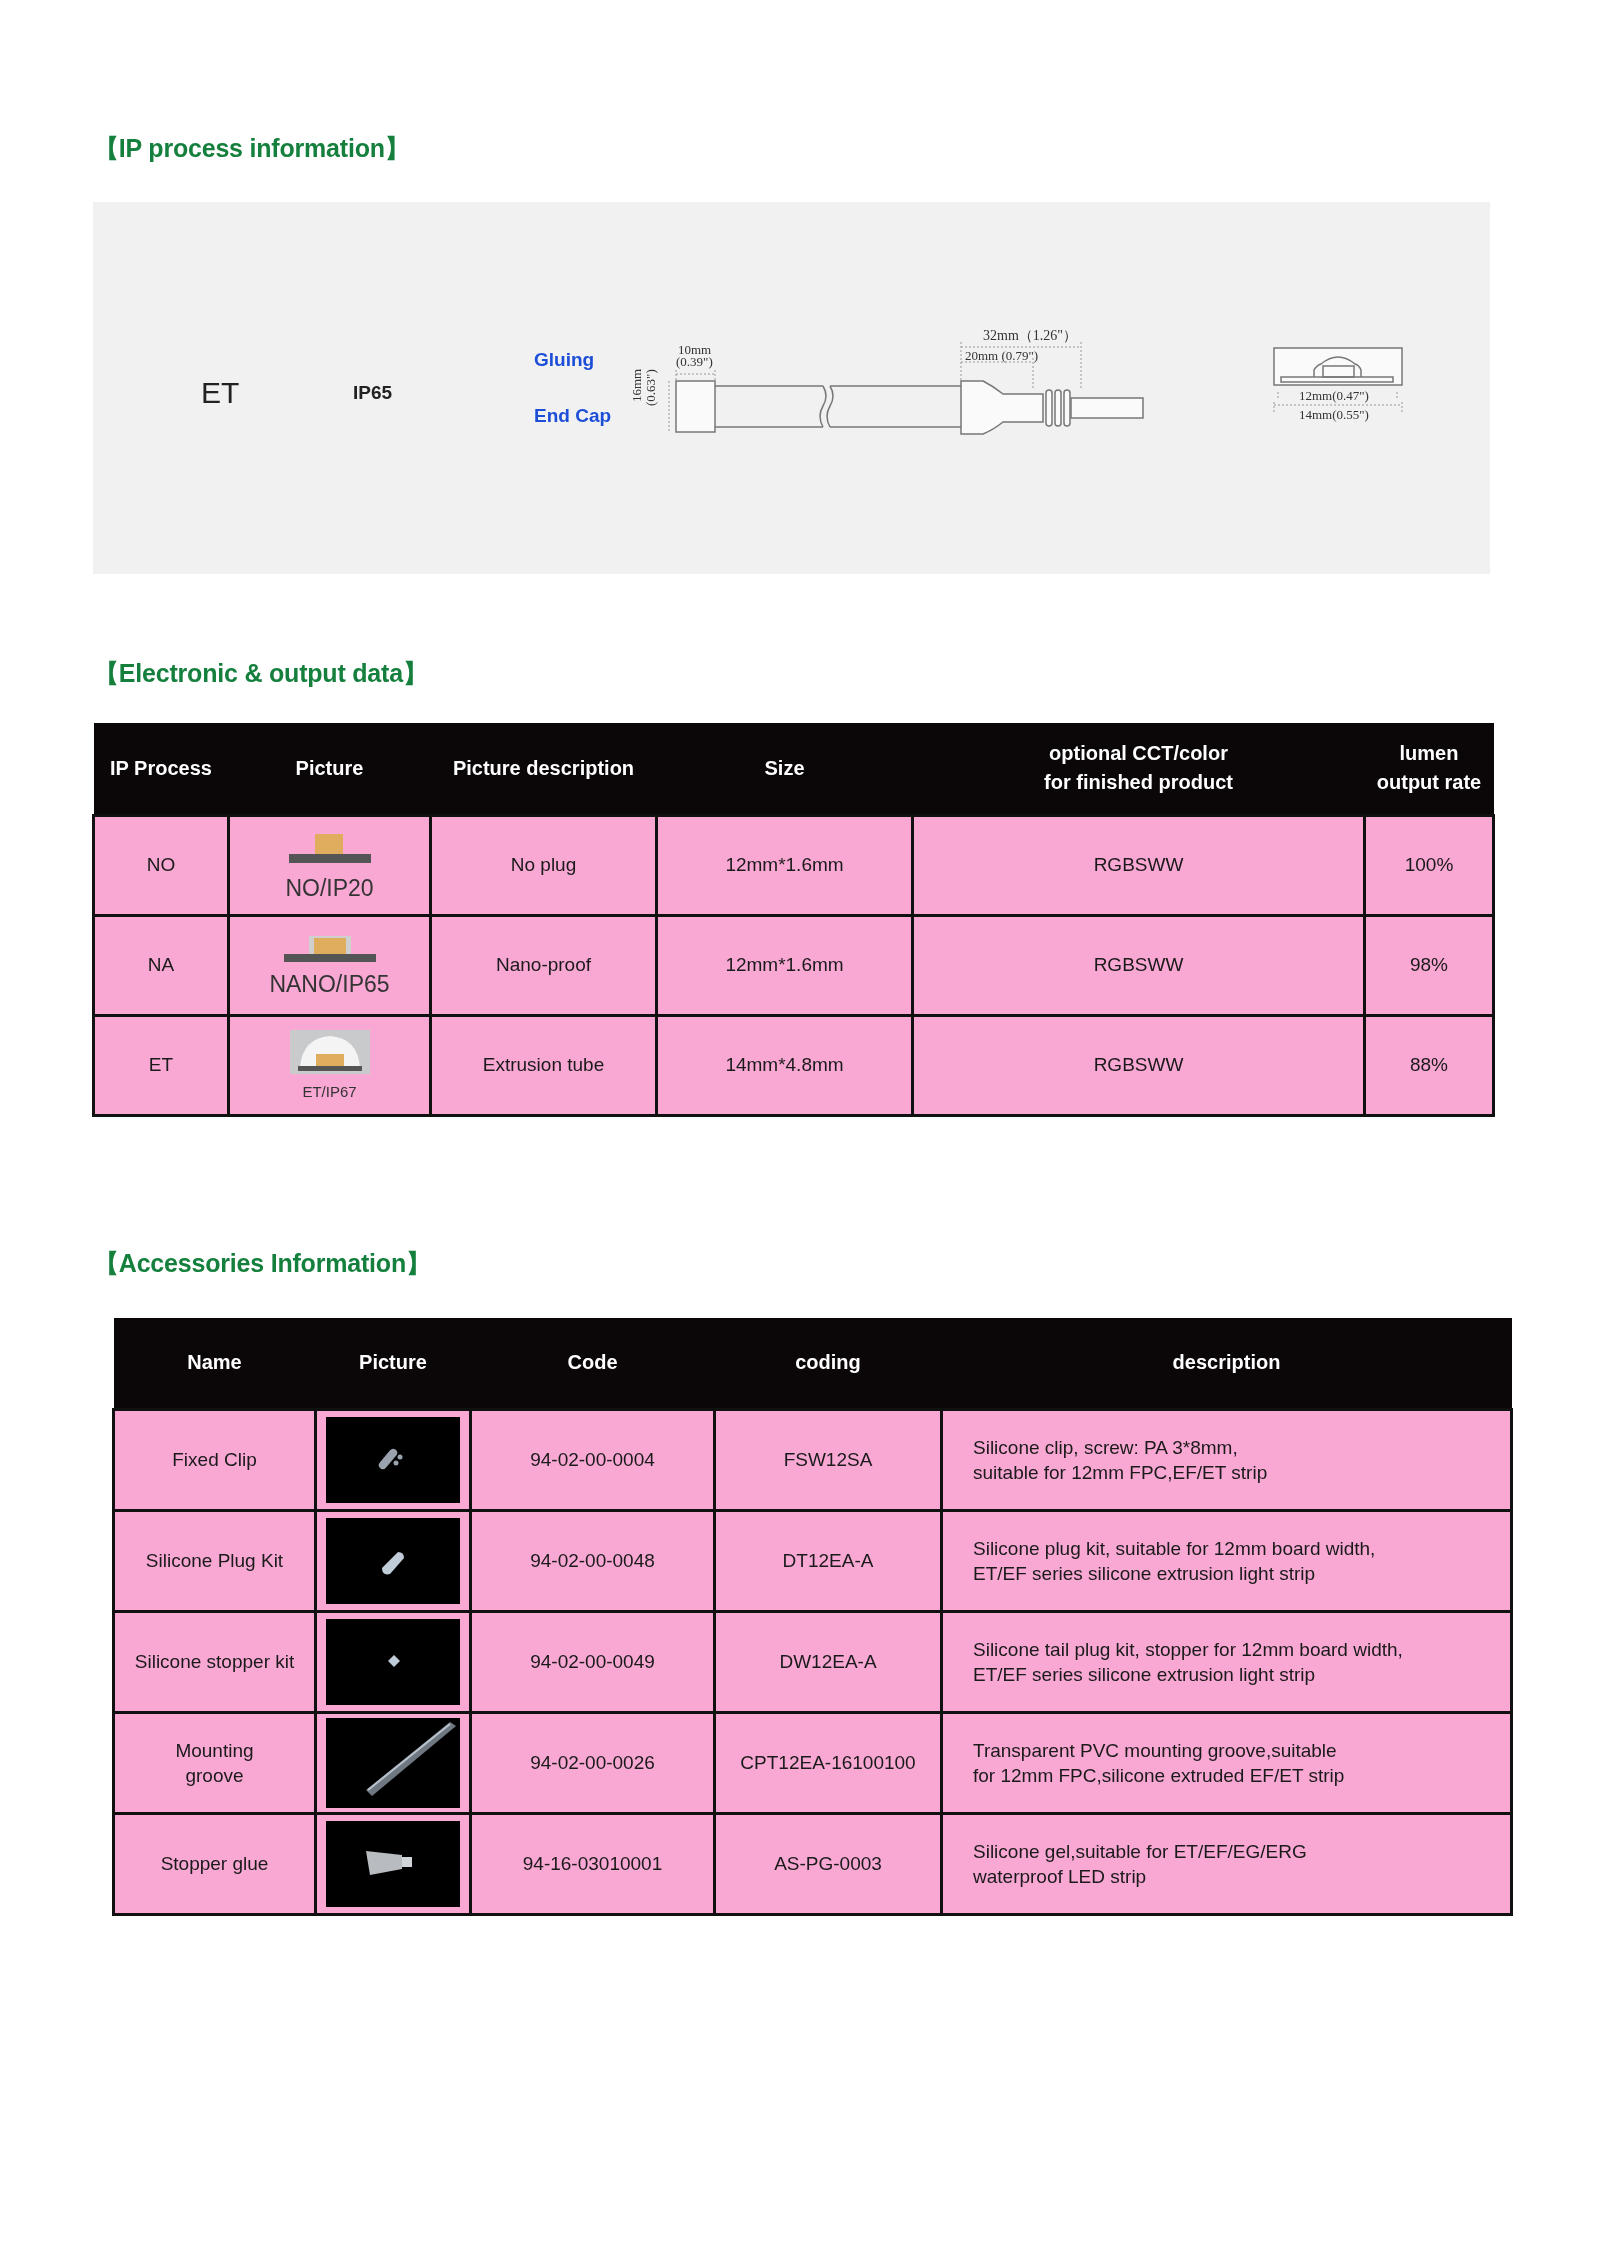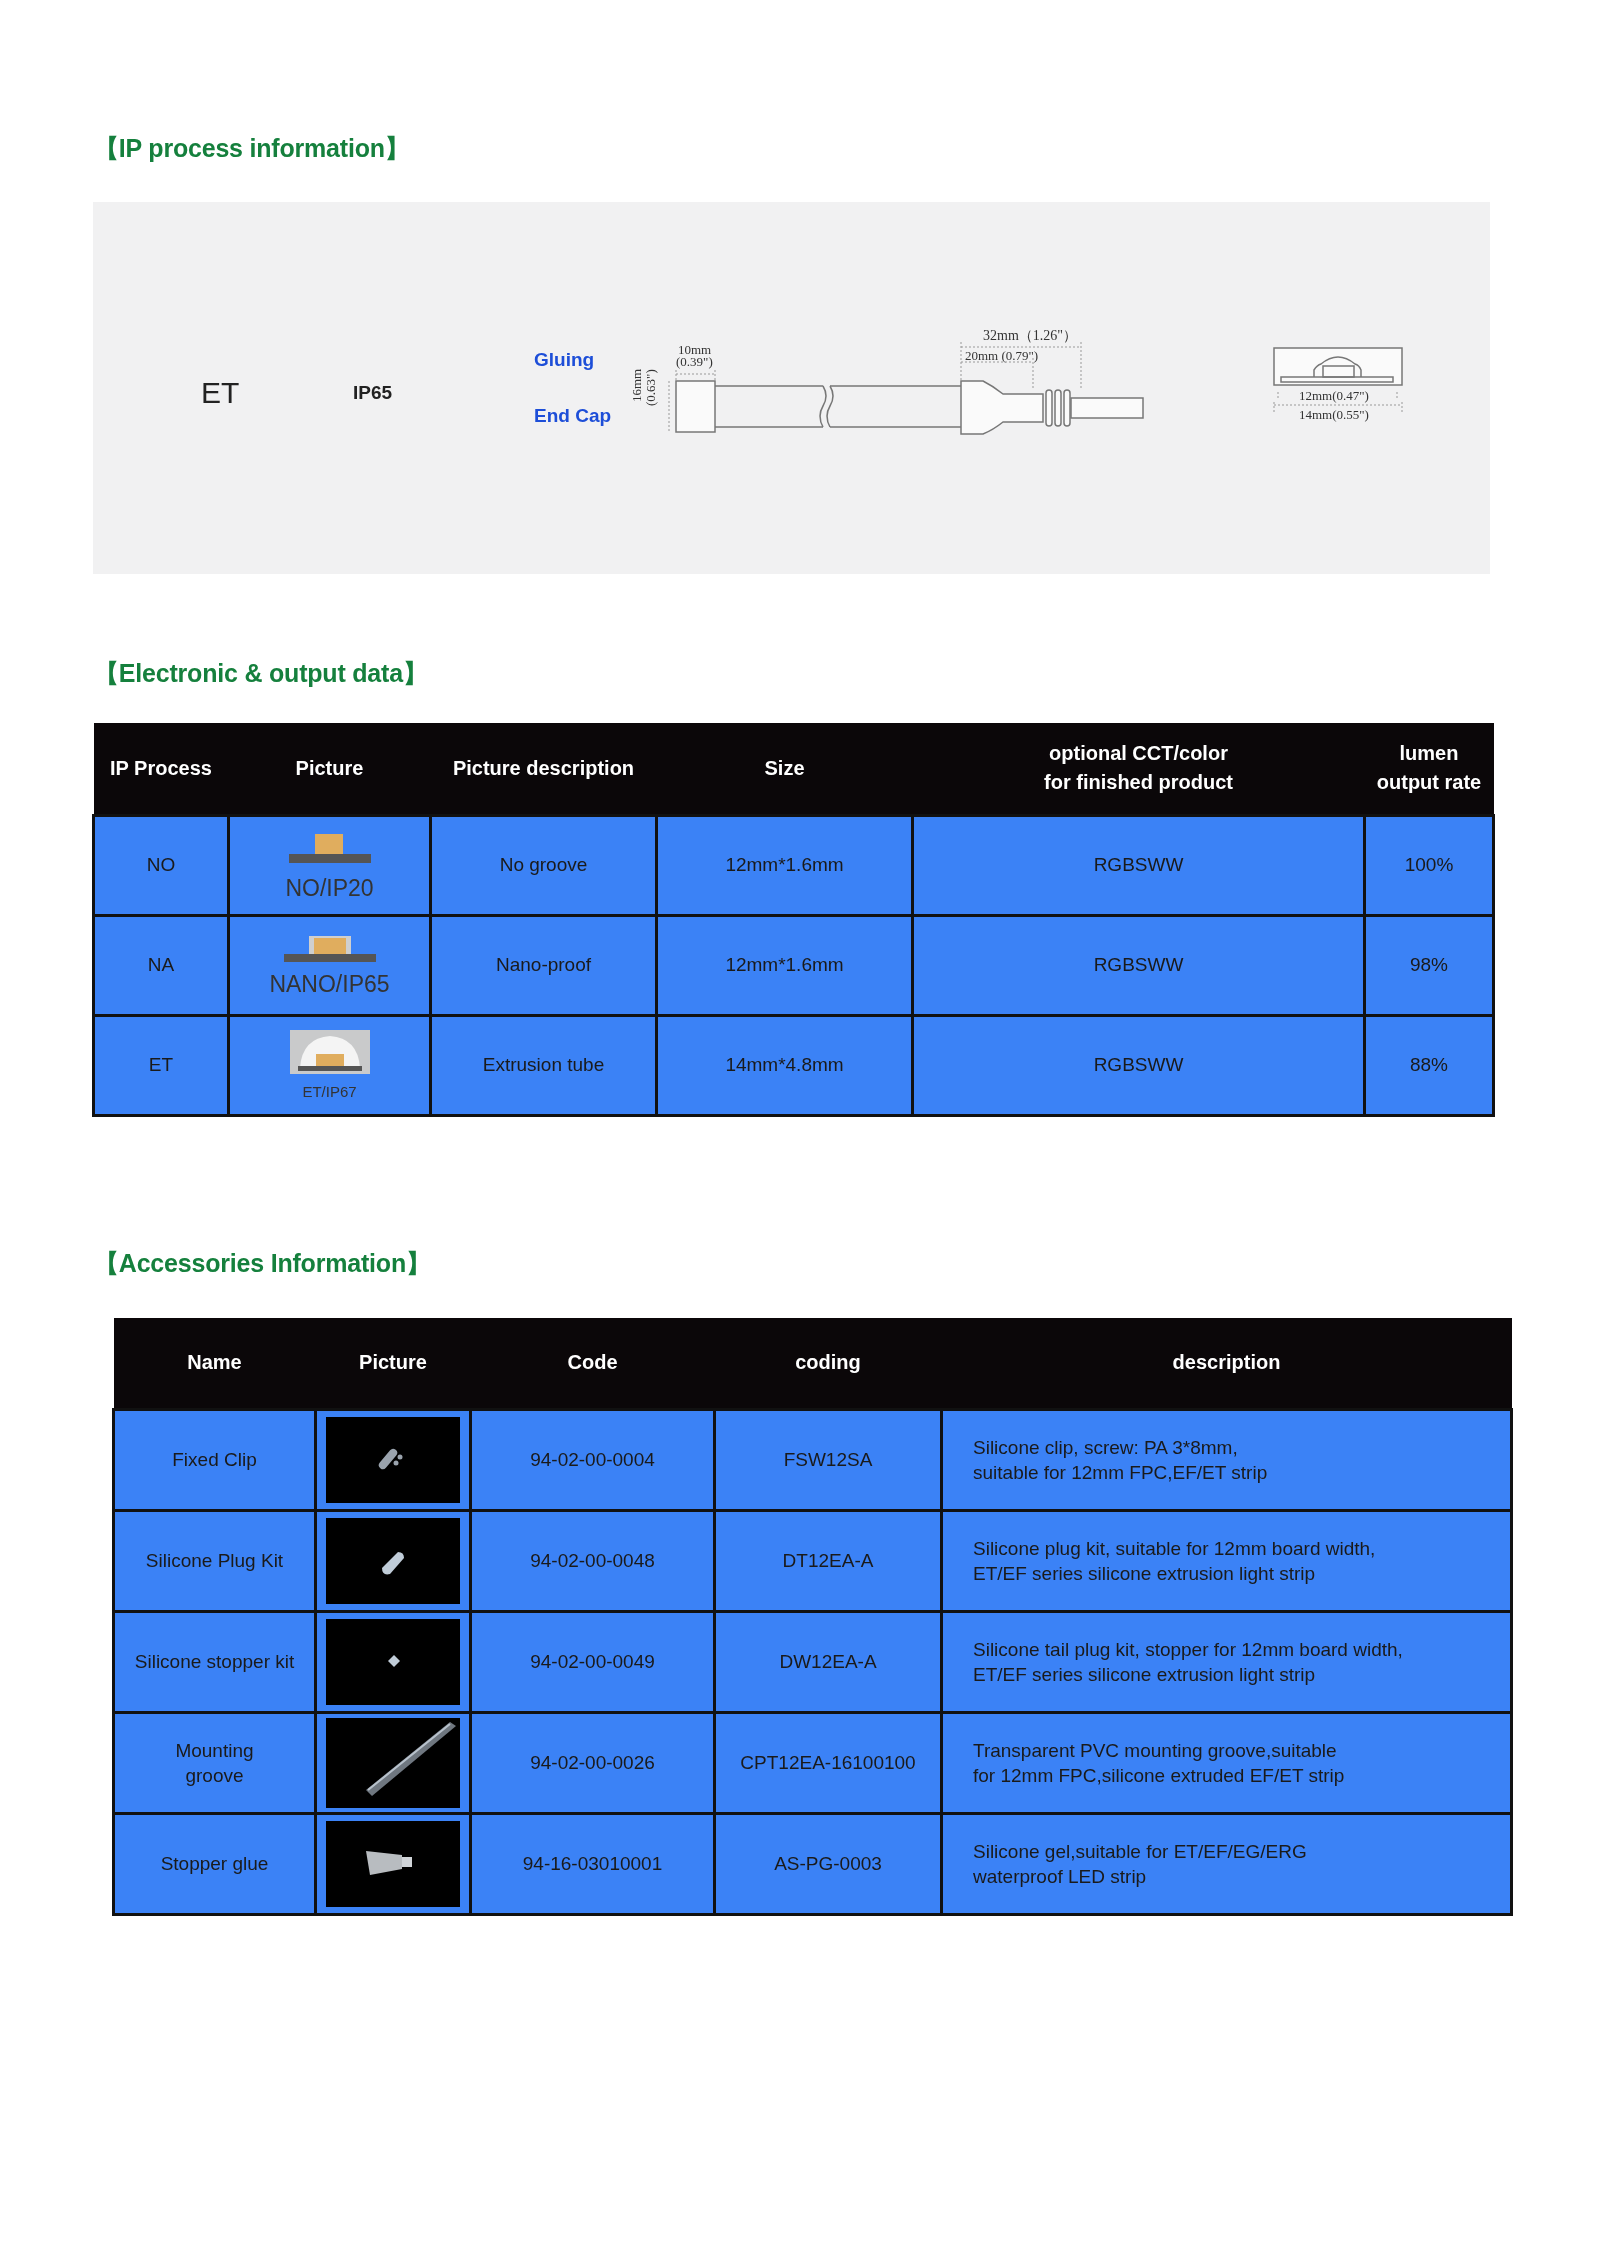--- a/index.html
+++ b/index.html
@@ -11,21 +11,21 @@
   .ip-panel { position:absolute; left:93px; top:202px; width:1397px; height:372px; background:#f1f1f2; }
   .ip-panel .ip-code { position:absolute; left:108px; top:174px; font-size:30px; color:#222; }
   .ip-panel .ip-rating { position:absolute; left:260px; top:180px; font-size:19px; font-weight:bold; color:#222; }
   .ip-panel .lbl { position:absolute; font-size:19px; font-weight:bold; color:#1d4ed8; }
   .ip-panel .dim { position:absolute; font-family:"Liberation Serif", serif; font-size:13px; color:#333; line-height:14px; }
   .ip-panel svg { position:absolute; left:0; top:0; }
 
   
   table { border-collapse:collapse; position:absolute; table-layout:fixed;padding-left:44px; }
   th { background:#0b0709; color:#fff; font-weight:bold; font-size:20px; text-align:center; padding:0; line-height:29px; }
-  td { border:3px solid #111; text-align:center; font-size:19px; color:#1a1a1a; padding:0; background:#3b82f6; }
+  td { border:3px solid #111; text-align:center; font-size:19px; color:#1a1a1a; padding:0; background:#f9a8d4; }
   .elec { left:92px; top:723px; width:1390px; }
   .elec thead tr { height:92px; }
   .elec tbody tr { height:100px; }
   .acc { left:112px; top:1318px; width:1398px;border-radius:29px; }
   .acc thead tr { height:91px; }
   .acc tbody tr { height:101px; }
   .acc td.desc { text-align:left; padding-left:30px; line-height:25px; }
   .acc td.name { line-height:25px; }
 
   .pic { display:inline-block; position:relative; }
@@ -121,21 +121,21 @@
       <td>NO</td>
       <td>
         <div class="pic">
           <svg width="90" height="40">
             <rect x="30" y="6" width="28" height="20" fill="#e0ad5e"></rect>
             <rect x="4" y="26" width="82" height="9" fill="#555"></rect>
           </svg>
           <span class="pic-label">NO/IP20</span>
         </div>
       </td>
-      <td>No groove</td>
+      <td>No plug</td>
       <td>12mm*1.6mm</td>
       <td>RGBSWW</td>
       <td>100%</td>
     </tr>
     <tr>
       <td>NA</td>
       <td>
         <div class="pic">
           <svg width="100" height="32">
             <rect x="29" y="4" width="42" height="20" fill="#cfcfcf"></rect>

